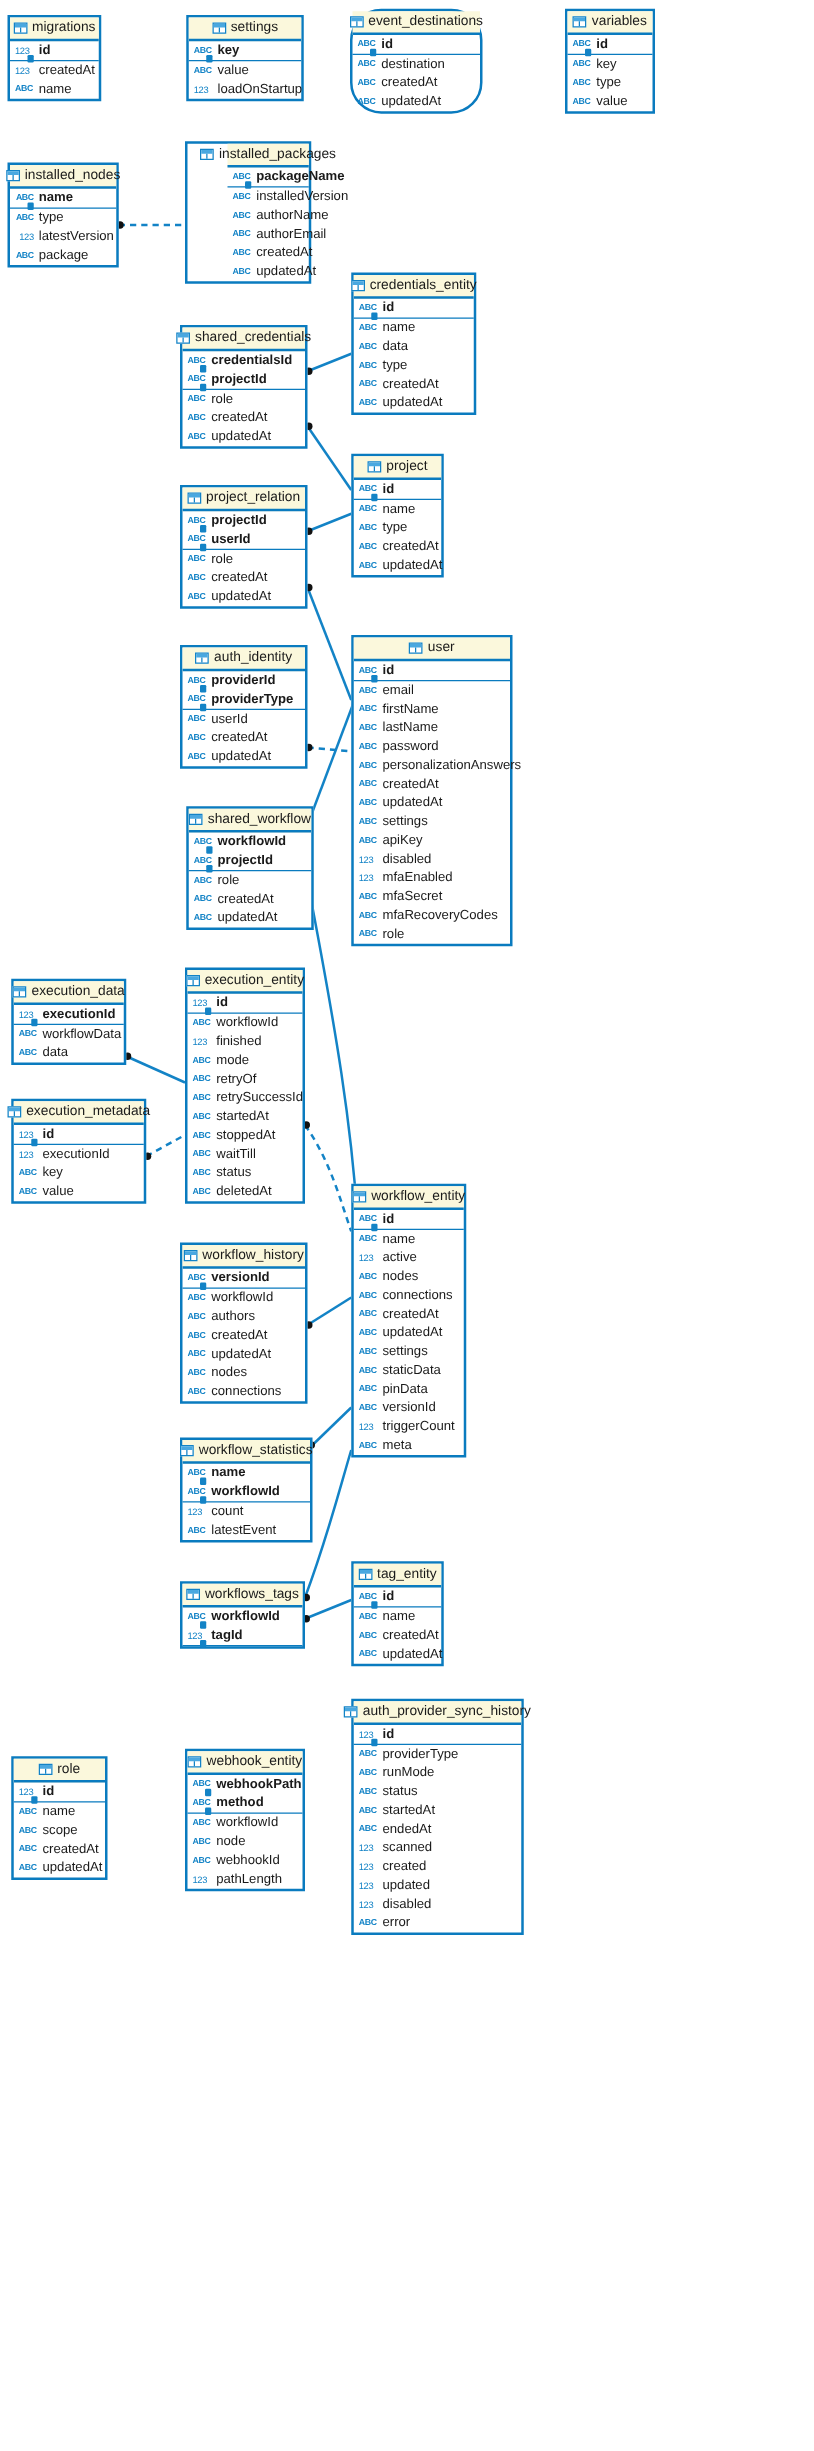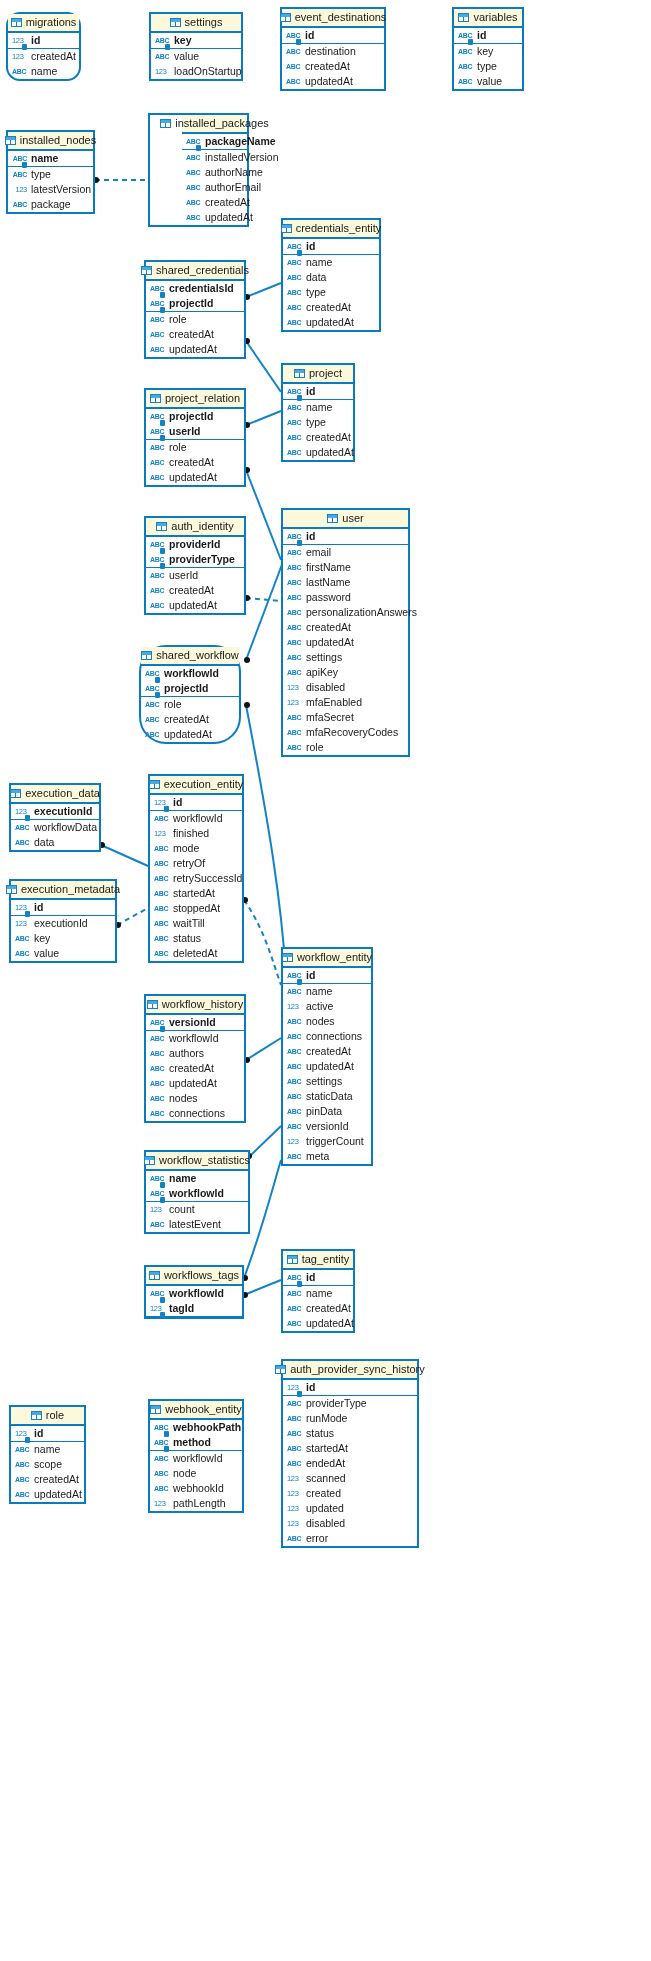--- a/index.html
+++ b/index.html
@@ -63,21 +63,21 @@
       <circle cx="245" cy="900" r="3" fill="#111111"></circle>
       <path d="M246,1060 L281,1038" fill="none" stroke="#1383c6" stroke-width="2"></path>
       <circle cx="247" cy="1060" r="3" fill="#111111"></circle>
       <path d="M250,1156 L281,1126" fill="none" stroke="#1383c6" stroke-width="2"></path>
       <circle cx="249" cy="1156" r="3" fill="#111111"></circle>
       <path d="M244,1278 C262,1230 272,1190 281,1160" fill="none" stroke="#1383c6" stroke-width="2"></path>
       <circle cx="245" cy="1278" r="3" fill="#111111"></circle>
       <path d="M244,1295 L281,1280" fill="none" stroke="#1383c6" stroke-width="2"></path>
       <circle cx="245" cy="1295" r="3" fill="#111111"></circle>
     </svg>
-<div class="table" style="left: 6px; top: 12px; width: 75px; border-radius: 14px;">
+<div class="table" style="left: 6px; top: 12px; width: 75px;">
       <div class="thead">
         <span class="tbicon"></span>
         <span class="ttitle">migrations</span>
       </div>
       <div class="pkgroup">
         <div class="row pk">
           <span class="gt num">123<span class="keybadge"></span></span>
           <span class="fname">id</span>
         </div>
       </div>
@@ -107,21 +107,21 @@
         <div class="row">
           <span class="gt">ABC</span>
           <span class="fname">value</span>
         </div>
         <div class="row">
           <span class="gt num">123</span>
           <span class="fname">loadOnStartup</span>
         </div>
       </div>
     </div>
-    <div class="table" style="left: 280px; top: 7px; width: 106px;">
+    <div class="table" style="left: 280px; top: 7px; width: 106px; border-radius: 25px;">
       <div class="thead">
         <span class="tbicon"></span>
         <span class="ttitle">event_destinations</span>
       </div>
       <div class="pkgroup">
         <div class="row pk">
           <span class="gt">ABC<span class="keybadge"></span></span>
           <span class="fname">id</span>
         </div>
       </div>
@@ -443,21 +443,21 @@
         <div class="row">
           <span class="gt">ABC</span>
           <span class="fname">createdAt</span>
         </div>
         <div class="row">
           <span class="gt">ABC</span>
           <span class="fname">updatedAt</span>
         </div>
       </div>
     </div>
-    <div class="table" style="left: 139px; top: 645px; width: 102px; border-radius: 27px;">
+    <div class="table" style="left: 149px; top: 645px; width: 102px;">
       <div class="thead">
         <span class="tbicon"></span>
         <span class="ttitle">shared_workflow</span>
       </div>
       <div class="pkgroup">
         <div class="row pk">
           <span class="gt">ABC<span class="keybadge"></span></span>
           <span class="fname">workflowId</span>
         </div>
         <div class="row pk">

